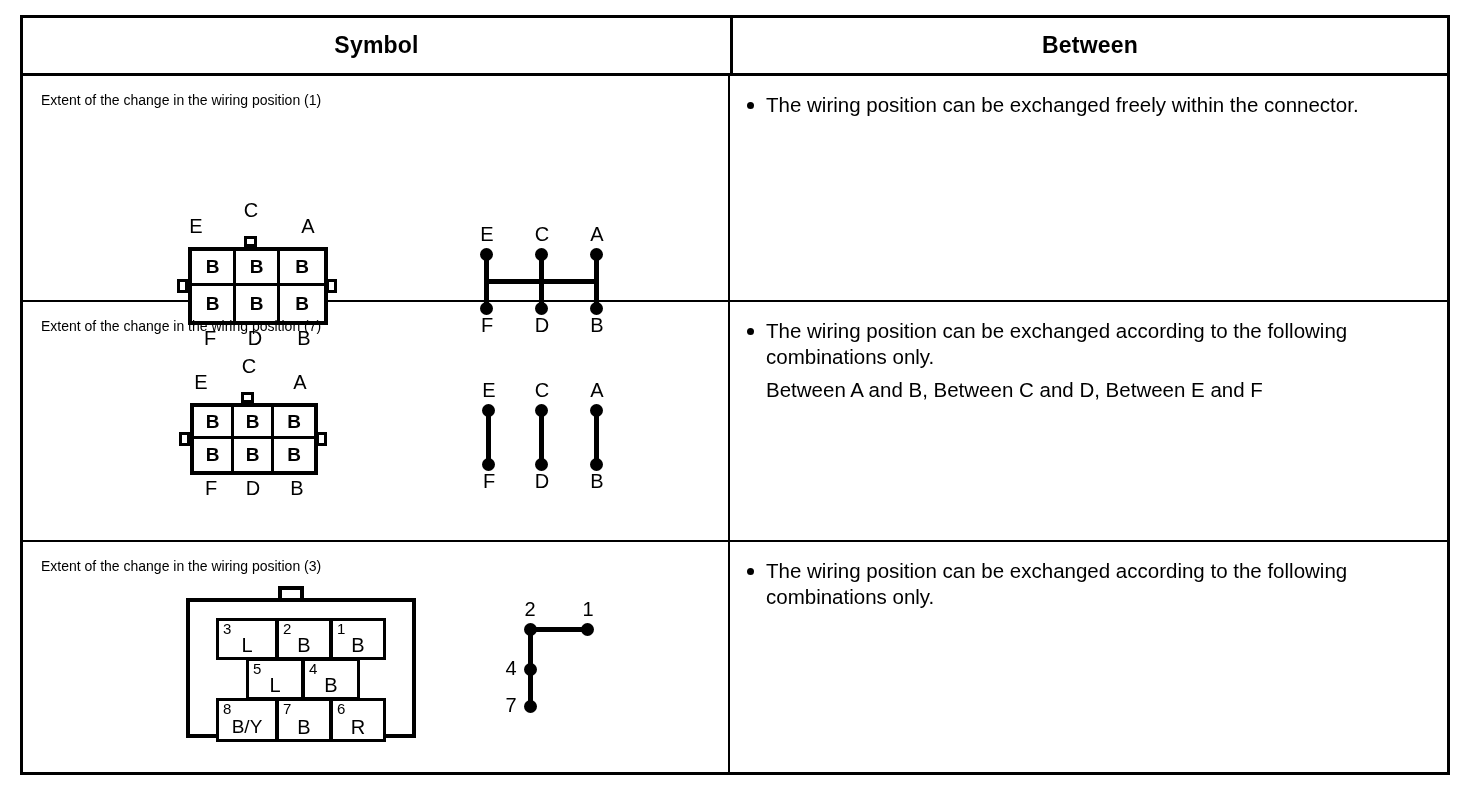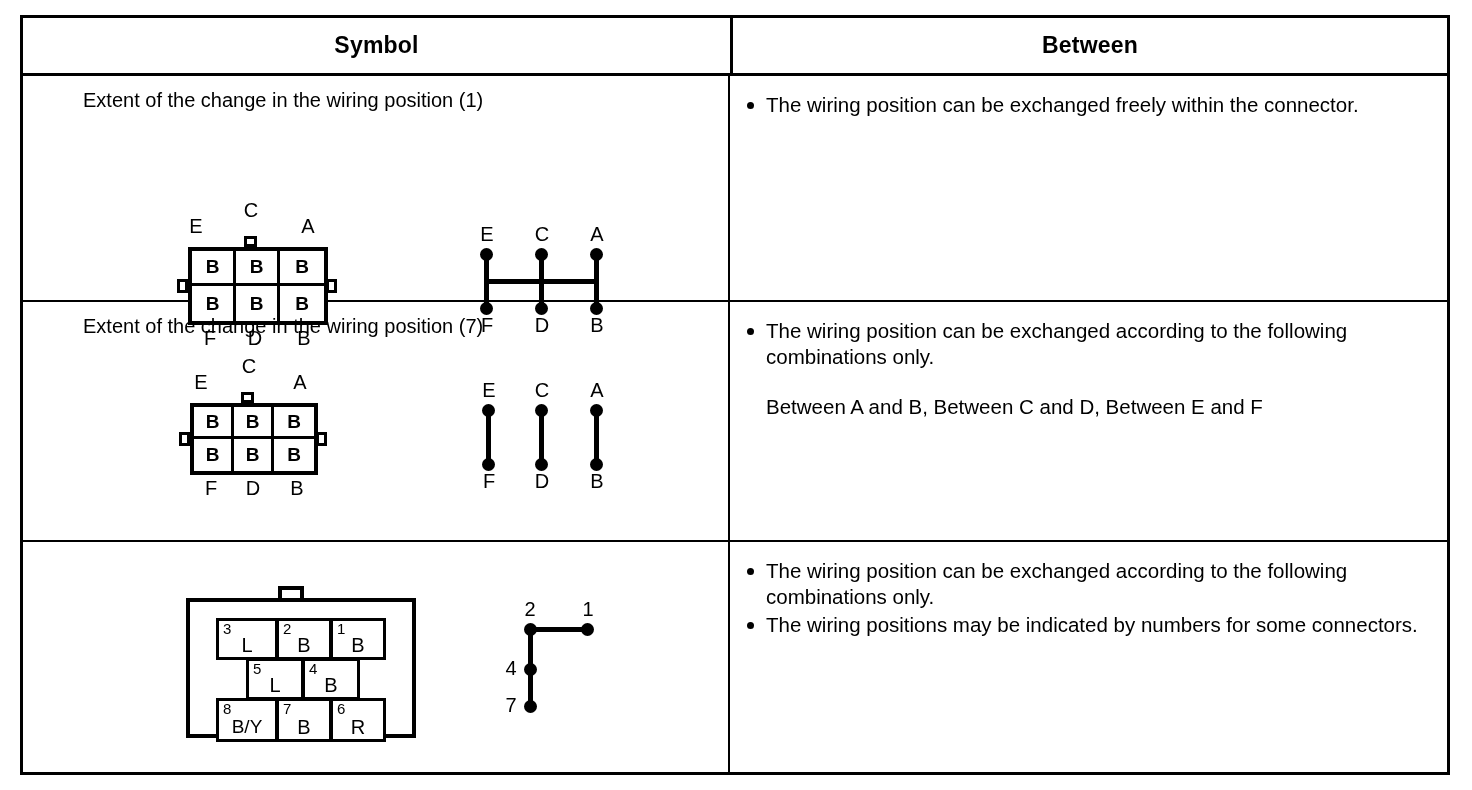--- a/index.html
+++ b/index.html
@@ -70,24 +70,23 @@
     padding: 12px 0 0 18px;
   }
   .cell-meaning {
     flex: 1 1 auto;
     box-sizing: border-box;
     padding: 16px 22px 0 10px;
     position: relative;
   }
 
   .row-title {
-    font-size: 20px;
+    font-size: 14px;
     line-height: 24px;
     white-space: nowrap;
-    margin-left: 42px;
   }
 
   
   .bullet-list {
     margin: 0;
     padding: 0;
     list-style: none;
   }
   .bullet-item {
     position: relative;
@@ -104,21 +103,21 @@
     top: 10px;
     width: 7px;
     height: 7px;
     background: #000;
     border-radius: 50%;
   }
   .sub-line {
     padding-left: 26px;
     font-size: 20.5px;
     line-height: 26px;
-    margin-top: 24px;
+    margin-top: 7px;
     margin-bottom: 3px;
     max-width: 680px;
   }
 
   
   .conn-wrap {
     position: absolute;
     left: 0;
     top: 0;
   }
@@ -359,20 +358,21 @@
       <div class="cell-meaning">
         <ul class="bullet-list">
           <li class="bullet-item">The wiring position can be exchanged according to the following combinations only.</li>
         </ul>
         <div class="sub-line">Between A and B, Between C and D, Between E and F</div>
       </div>
     </div>
 
     <div class="trow row-3">
       <div class="cell-symbol">
+        <div class="row-title">Extent of the change in the wiring position (3)</div>
 
         <div class="conn-wrap" style="left:150px; top:45px;">
           <div class="conn8-latch" style="left:105px; top:-1px;"></div>
           <div class="conn8" style="left:13px; top:11px; width:230px; height:140px;">
             <div class="pin" style="left:26px; top:16px; width:62px; height:42px;">
               <span class="pin-num">3</span>
               <span class="pin-code">L</span>
             </div>
             <div class="pin" style="left:86px; top:16px; width:56px; height:42px;">
               <span class="pin-num">2</span>
@@ -421,20 +421,17 @@
 
           <div class="slbl" style="left:-5px; top:60px;">4</div>
           <div class="slbl" style="left:-5px; top:97px;">7</div>
         </div>
       </div>
 
       <div class="cell-meaning">
         <ul class="bullet-list">
           <li class="bullet-item">The wiring position can be exchanged according to the following combinations only.</li>
         </ul>
-        <ul class="bullet-list">
-          <li class="bullet-item">The wiring positions may be indicated by numbers for some connectors.</li>
-        </ul>
       </div>
     </div>
 
   </div>
 </div>
 
 </body></html>

